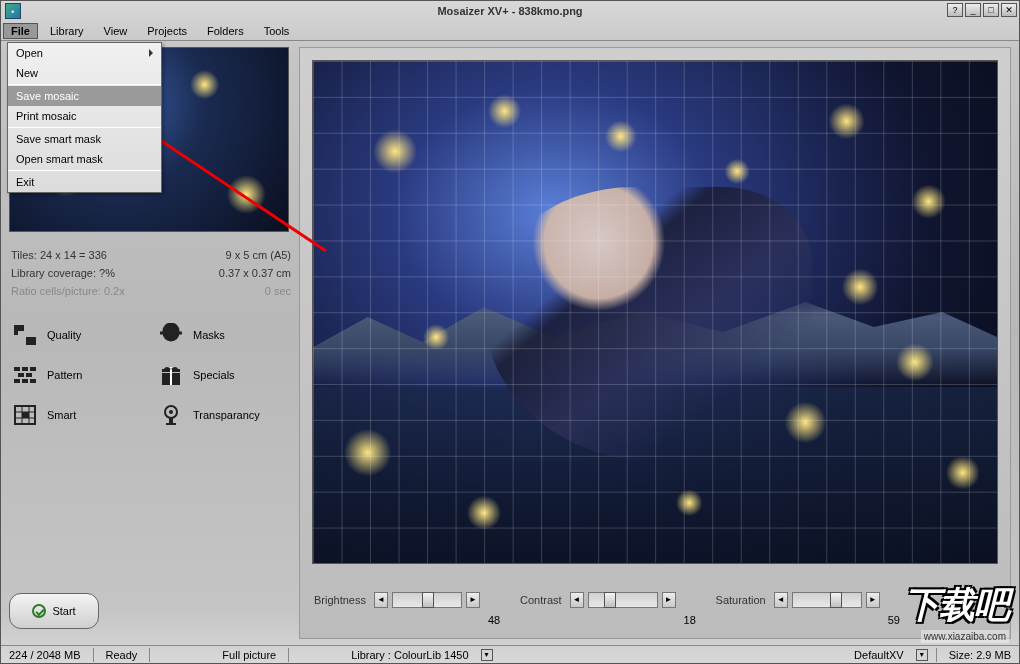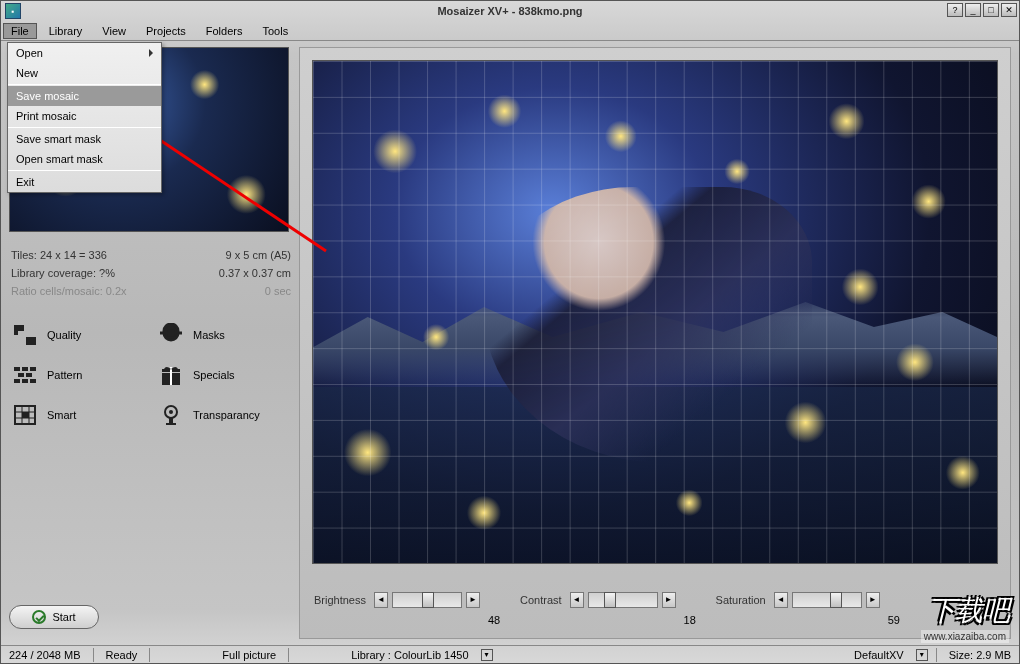--- a/index.html
+++ b/index.html
@@ -5,37 +5,37 @@
 * { box-sizing: border-box; margin: 0; padding: 0; font-family: Tahoma, Arial, sans-serif; font-size: 11px; }
 body { background: #aaa; }
 .window { width: 1020px; height: 664px; background: linear-gradient(180deg, #d8d8d8, #c5c5c5 8%, #b8b8b8 50%, #c5c5c5 92%, #d8d8d8); border: 1px solid #555; position: relative; overflow: hidden; }
 .titlebar { height: 20px; display: flex; align-items: center; position: relative; }
 .app-icon { width: 16px; height: 16px; margin: 2px 4px; background: linear-gradient(135deg,#4a8,#27a); border: 1px solid #246; display:flex; align-items:center; justify-content:center; color:#fff; font-size:8px; }
 .title { position: absolute; left: 0; right: 0; text-align: center; color: #333; font-weight: bold; }
 .winbtns { position: absolute; right: 2px; top: 2px; display: flex; gap: 2px; }
 .winbtn { width: 16px; height: 14px; border: 1px solid #555; background: linear-gradient(#eee,#bbb); font-size: 9px; text-align: center; line-height: 12px; cursor: pointer; }
 .menubar { height: 20px; display: flex; align-items: center; padding: 0 2px; gap: 4px; border-bottom: 1px solid #888; }
 .menuitem { padding: 2px 8px; cursor: pointer; }
-.menuitem.active { background: #999; border: 1px solid #555; padding: 1px 7px; }
+.menuitem.active { background: #999; border: 1px solid #555; padding: 1px 7px; font-weight: bold; }
 .filemenu { position: absolute; left: 6px; top: 41px; width: 155px; background: linear-gradient(#f0f0f0,#dcdcdc); border: 1px solid #666; box-shadow: 2px 2px 4px rgba(0,0,0,0.3); z-index: 100; }
 .fmitem { padding: 4px 8px; cursor: pointer; display: flex; justify-content: space-between; align-items: center; }
 .fmitem.hl { background: #9a9a9a; color: #fff; }
 .fmsep { height: 1px; background: #aaa; border-bottom: 1px solid #fff; margin: 1px 0; }
 .arrow { width: 0; height: 0; border-top: 4px solid transparent; border-bottom: 4px solid transparent; border-left: 4px solid #333; }
 .workspace { position: absolute; top: 40px; left: 0; right: 0; bottom: 18px; display: flex; }
 .leftpanel { width: 298px; padding: 6px 6px 6px 8px; display: flex; flex-direction: column; }
 .thumb { width: 280px; height: 185px; border: 1px solid #555; background: radial-gradient(circle at 40% 30%, #3a5fa8 0%, #1a2a50 40%, #0a0f20 100%); margin-bottom: 10px; position: relative; overflow: hidden; }
 .thumb::after { content:""; position:absolute; inset:0; background: radial-gradient(circle at 20% 70%,#ffe680 0%,transparent 8%), radial-gradient(circle at 70% 20%,#ffe680 0%,transparent 6%), radial-gradient(circle at 85% 80%,#ffe680 0%,transparent 7%); }
 .stats { margin: 4px 0 14px; }
 .statrow { display: flex; justify-content: space-between; padding: 3px 2px; color: #333; }
 .statrow.dim { color: #888; }
 .toolgrid { display: grid; grid-template-columns: 1fr 1fr; gap: 6px 8px; margin-top: 4px; }
 .toolbtn { display: flex; align-items: center; gap: 8px; padding: 4px 2px; cursor: pointer; }
 .ticon { width: 28px; height: 26px; display: flex; align-items: center; justify-content: center; }
-.startbtn { width: 90px; height: 24px; border: 1px solid #666; border-radius: 12px; background: linear-gradient(#f4f4f4,#cfcfcf); display: flex; align-items: center; justify-content: center; gap: 6px; cursor: pointer; margin-top: auto; margin-bottom: 10px; }
+.startbtn { width: 90px; height: 36px; border: 1px solid #666; border-radius: 12px; background: linear-gradient(#f4f4f4,#cfcfcf); display: flex; align-items: center; justify-content: center; gap: 6px; cursor: pointer; margin-top: auto; margin-bottom: 10px; }
 .check { width: 14px; height: 14px; border: 2px solid #2a7a2a; border-radius: 50%; position: relative; }
 .check::after { content:""; position:absolute; left:2px; top:3px; width:6px; height:3px; border-left:2px solid #2a7a2a; border-bottom:2px solid #2a7a2a; transform: rotate(-45deg); }
 .rightpanel { flex: 1; padding: 6px 8px 6px 0; display: flex; flex-direction: column; }
 .tabs { display: flex; height: 24px; }
 .tab { padding: 4px 14px; border: 1px solid #999; background: linear-gradient(#e8e8e8,#c8c8c8); border-bottom: none; border-radius: 4px 4px 0 0; margin-right: 2px; cursor: pointer; }
 .tab.active { background: linear-gradient(#cfcfcf,#b6b6b6); position: relative; top: 0px; }
 .tabbody { flex: 1; border: 1px solid #999; background: linear-gradient(#cfcfcf,#bcbcbc); padding: 12px; display: flex; flex-direction: column; }
 .canvas { flex: 1; border: 1px solid #555; background: #888; position: relative; overflow: hidden; }
 .artwork { position: absolute; inset: 0; background: radial-gradient(ellipse at 35% 30%, #5a7fd8 0%, #2a3a80 25%, #101530 60%, #050710 100%); }
 .sparkles { position:absolute; inset:0; background:
@@ -60,21 +60,21 @@
 .grid { position:absolute; inset:0; background-image: linear-gradient(rgba(255,255,255,.18) 1px,transparent 1px), linear-gradient(90deg,rgba(255,255,255,.18) 1px,transparent 1px); background-size: 4.17% 7.15%; }
 .sliders { display: flex; align-items: center; gap: 8px; margin-top: 10px; padding: 0 2px; }
 .slabel { color: #333; }
 .slidergroup { display: flex; align-items: center; gap: 4px; }
 .sbtn { width: 14px; height: 16px; border: 1px solid #777; background: linear-gradient(#eee,#c8c8c8); font-size: 8px; line-height: 14px; text-align: center; cursor: pointer; }
 .strack { width: 70px; height: 16px; border: 1px solid #777; background: linear-gradient(#d0d0d0,#e8e8e8); position: relative; }
 .sthumb { position: absolute; top: -1px; width: 12px; height: 16px; border: 1px solid #555; background: linear-gradient(#f4f4f4,#c0c0c0); cursor: pointer; }
 .sval { width: 24px; margin-top: 40px; }
 .redarrow { position: absolute; top: 105px; left: 105px; width: 230px; height: 150px; z-index: 50; pointer-events: none; }
 .watermark { position: absolute; right: 10px; bottom: 20px; z-index: 60; display:flex; flex-direction:column; align-items:flex-end; }
-.wmlogo { color: #fff; text-shadow: 2px 2px 0 #000, -2px -2px 0 #000, 2px -2px 0 #000, -2px 2px 0 #000; font-size: 28px; font-weight: normal; font-style: italic; letter-spacing: -1px; }
+.wmlogo { color: #fff; text-shadow: 2px 2px 0 #000, -2px -2px 0 #000, 2px -2px 0 #000, -2px 2px 0 #000; font-size: 36px; font-weight: bold; font-style: italic; letter-spacing: -1px; }
 .wmurl { color: #333; font-size: 10px; background: rgba(255,255,255,.4); padding: 1px 3px; }
 .statusbar { position: absolute; bottom: 0; left: 0; right: 0; height: 18px; display: flex; align-items: center; border-top: 1px solid #888; padding: 0 4px; gap: 4px; justify-content: flex-end; }
 .sbsep { width: 1px; height: 14px; background: #888; margin: 0 4px; }
 .sbcell { padding: 0 4px; }
 .sbcell.r { margin-left: auto; }
 .togglebtn { margin-left: 4px; width: 12px; height: 12px; border: 1px solid #555; font-size: 8px; line-height: 10px; text-align:center; }
 </style>
 </head>
 <body>
 
@@ -144,21 +144,21 @@
       <div class="stats">
         <div class="statrow">
             <span>Tiles: 24 x 14 = 336</span>
             <span>9 x 5 cm (A5)</span>
           </div>
         <div class="statrow">
             <span>Library coverage: ?%</span>
             <span>0.37 x 0.37 cm</span>
           </div>
         <div class="statrow dim">
-            <span>Ratio cells/mosaic: 0.2x</span>
+            <span>Ratio cells/picture: 0.2x</span>
             <span>0 sec</span>
           </div>
       </div>
       <div class="toolgrid">
         <div class="toolbtn">
             <div class="ticon">
               <svg width="26" height="24" viewBox="0 0 26 24">
                 <path d="M2 2h10v6H6v4H2z M14 14h10v8H14z" fill="#222"></path>
               </svg>
             </div>

